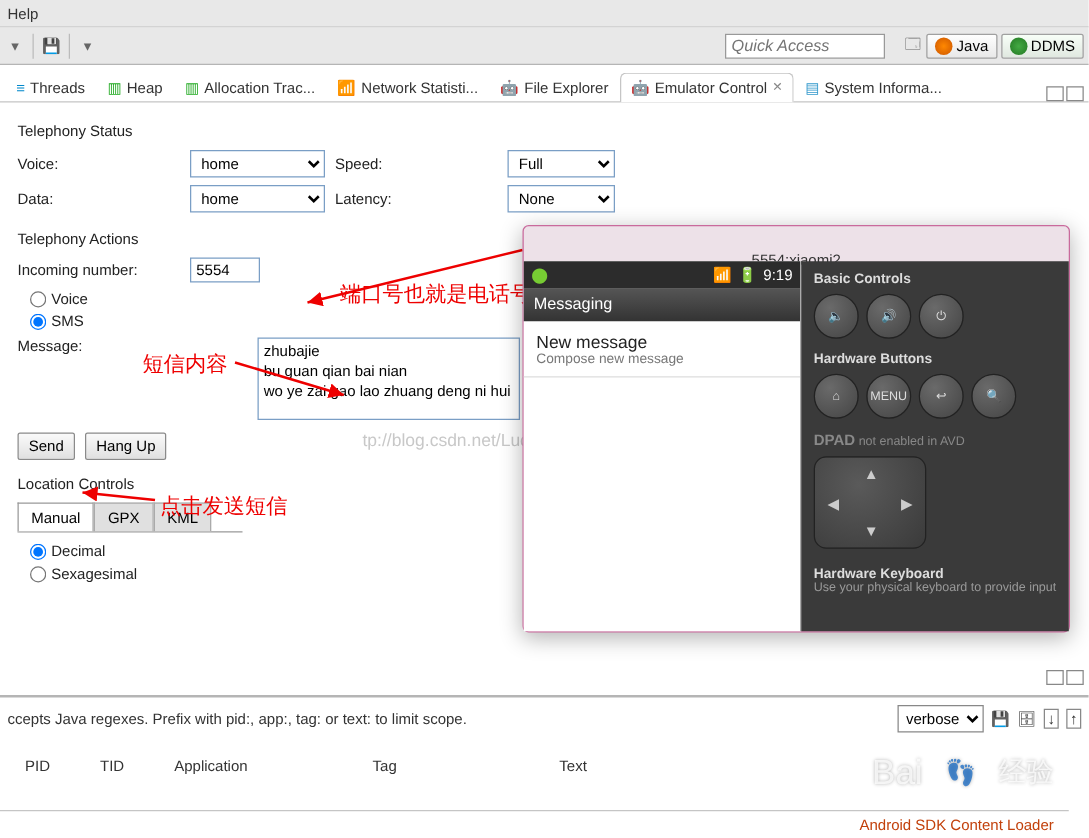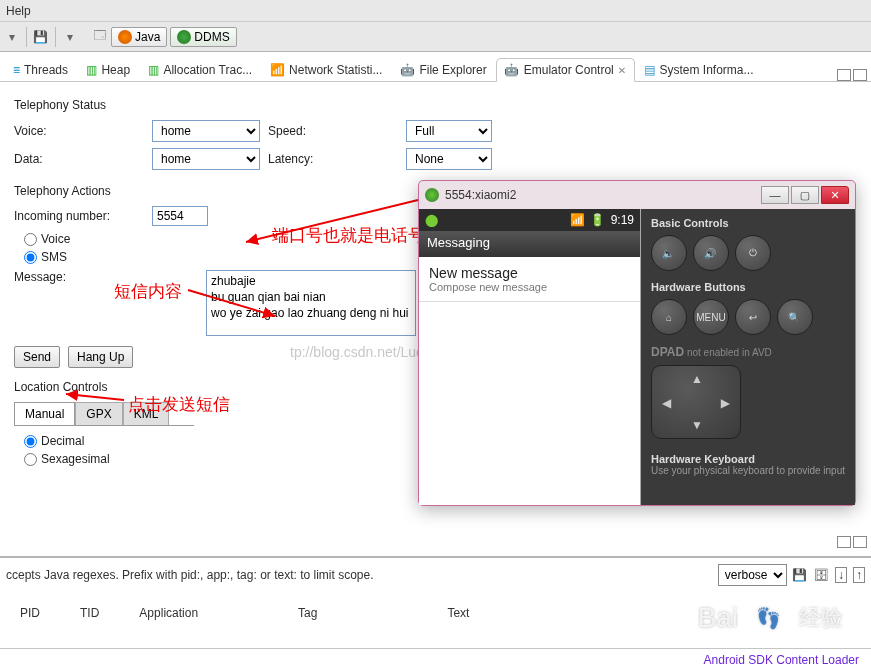--- a/index.html
+++ b/index.html
@@ -29,21 +29,21 @@
 .sel-68 { width: 86px; }
 .input-62 { width: 56px; }
 .radio-row { display: flex; align-items: center; gap: 4px; margin: 4px 0 4px 10px; font-size: 12px; color: #222; }
 .msgbox { width: 210px; height: 66px; resize: none; font-family: inherit; line-height: 1.35; }
 .btn { border: 1px solid #8a8a8a; background: linear-gradient(#fafafa,#e0e0e0); padding: 3px 8px; font-size: 12px; border-radius: 2px; }
 .loc-tabs { display: flex; border-bottom: 1px solid #999; margin-top: 4px; width: 180px; }
 .loc-tab { padding: 4px 10px; border: 1px solid #aaa; border-bottom: none; background: #e0e0e0; font-size: 12px; }
 .loc-tab.active { background: #fff; border-color: #999; }
 
 .android-window { position: absolute; left: 418px; top: 180px; width: 438px; height: 326px; border: 1px solid #c96a9c; border-radius: 5px; background: #ede1e8; box-shadow: 0 4px 18px rgba(0,0,0,0.3); }
-.aw-title { height: 28px; display: flex; align-items: center; padding: 0 6px; gap: 6px; font-size: 13px; color: #333; }
+.aw-title { height: 28px; display: flex; align-items: center; padding: 0 6px; gap: 20px; font-size: 13px; color: #333; flex-direction: column; }
 .aw-buttons { margin-left: auto; display: flex; gap: 2px; }
 .aw-btn { width: 28px; height: 18px; border: 1px solid #999; background: linear-gradient(#f5f5f5,#ddd); font-size: 11px; display: flex; align-items: center; justify-content: center; }
 .aw-close { background: linear-gradient(#e56,#c23); color: #fff; border-color: #a22; border-radius: 0 3px 0 0; }
 .aw-body { display: flex; height: 296px; }
 .phone-pane { width: 222px; background: #fff; border-right: 1px solid #aaa; display: flex; flex-direction: column; }
 .statusbar { height: 22px; background: #2c2c2c; color: #fff; display: flex; align-items: center; padding: 0 6px; font-size: 11px; }
 .statusbar .right { margin-left: auto; display: flex; gap: 5px; align-items: center; }
 .msgtitle { height: 26px; background: linear-gradient(#555,#333); color: #fff; font-size: 13px; padding: 4px 8px; }
 .new-msg { padding: 8px 10px; border-bottom: 1px solid #ddd; }
 .new-msg .big { font-size: 14px; color: #222; }
@@ -60,37 +60,38 @@
 .hk-label { font-weight: bold; color: #ddd; margin-top: 14px; font-size: 11px; }
 .hk-sub { color: #999; font-size: 10px; }
 
 .annot { position: absolute; color: #e00; font-family: SimSun, serif; font-size: 17px; font-weight: 500; pointer-events: none; }
 svg.arrows { position: absolute; inset: 0; pointer-events: none; }
 
 .bottom-strip { position: absolute; left: 0; right: 0; bottom: 54px; height: 60px; border-top: 2px solid #b5b5b5; padding: 6px 6px; background: #fff; display: flex; flex-direction: column; }
 .regex-line { color: #333; font-size: 13px; display: flex; align-items: center; gap: 6px; }
 .verbose-sel { border: 1px solid #888; font-size: 12px; padding: 1px 2px; background: #fff; }
 .col-headers { display: flex; gap: 40px; margin-top: 20px; color: #333; font-size: 13px; padding: 0 14px; }
-.statusline { position: absolute; left: 0; right: 0; bottom: 0; height: 22px; border-top: 1px solid #c5c5c5; display: flex; align-items: center; justify-content: flex-end; padding: 0 12px; font-size: 12px; color: #6d28d9; }
+.statusline { position: absolute; left: 0; right: 16px; bottom: 0; height: 22px; border-top: 1px solid #c5c5c5; display: flex; align-items: center; justify-content: flex-end; padding: 0 12px; font-size: 12px; color: #c2410c; }
 .watermark { position: absolute; right: 28px; bottom: 36px; color: rgba(255,255,255,0.75); font-size: 24px; font-weight: normal; text-shadow: 0 0 3px rgba(0,0,0,0.3); pointer-events: none; display:flex; align-items:center; gap:18px;}
 .mini-win-ctrls { position: absolute; right: 4px; top: -22px; display: flex; gap: 2px; }
 </style>
 </head>
 <body>
 
 <div class="menubar">
   <span>Help</span>
 </div>
 
 <div class="toolbar">
   <div class="tb-btn">▾</div>
   <div class="tb-sep"></div>
   <div class="tb-btn">💾</div>
   <div class="tb-sep"></div>
   <div class="tb-btn">▾</div>
+  <input class="quick-access" placeholder="Quick Access" style="">
   <div style="width:8px"></div>
   <div class="tb-btn">🗔</div>
   <div class="persp-btn">
     <span class="icon-sq" style="background:radial-gradient(circle,#f80,#c50);border-radius:50%"></span>
     <span>Java</span>
   </div>
   <div class="persp-btn sel">
     <span class="icon-sq" style="background:radial-gradient(circle,#4a4,#272);border-radius:50%"></span>
     <span>DDMS</span>
   </div>

